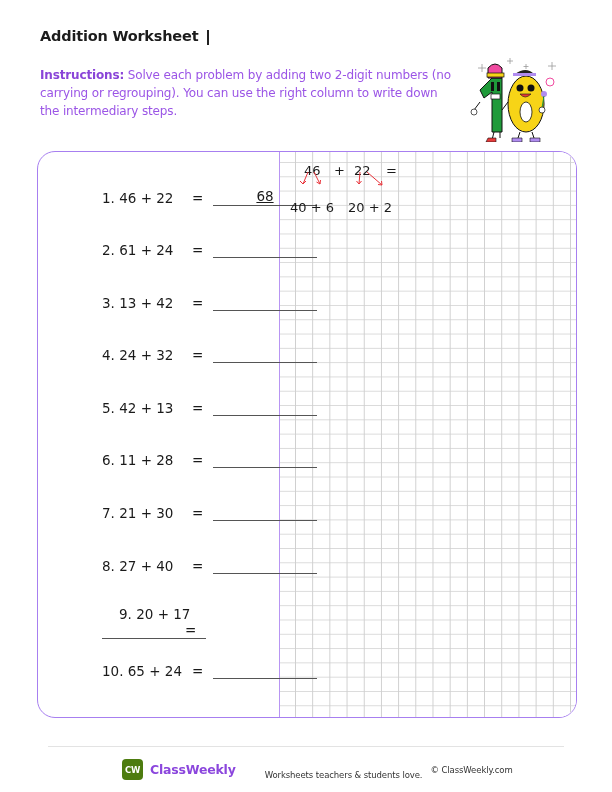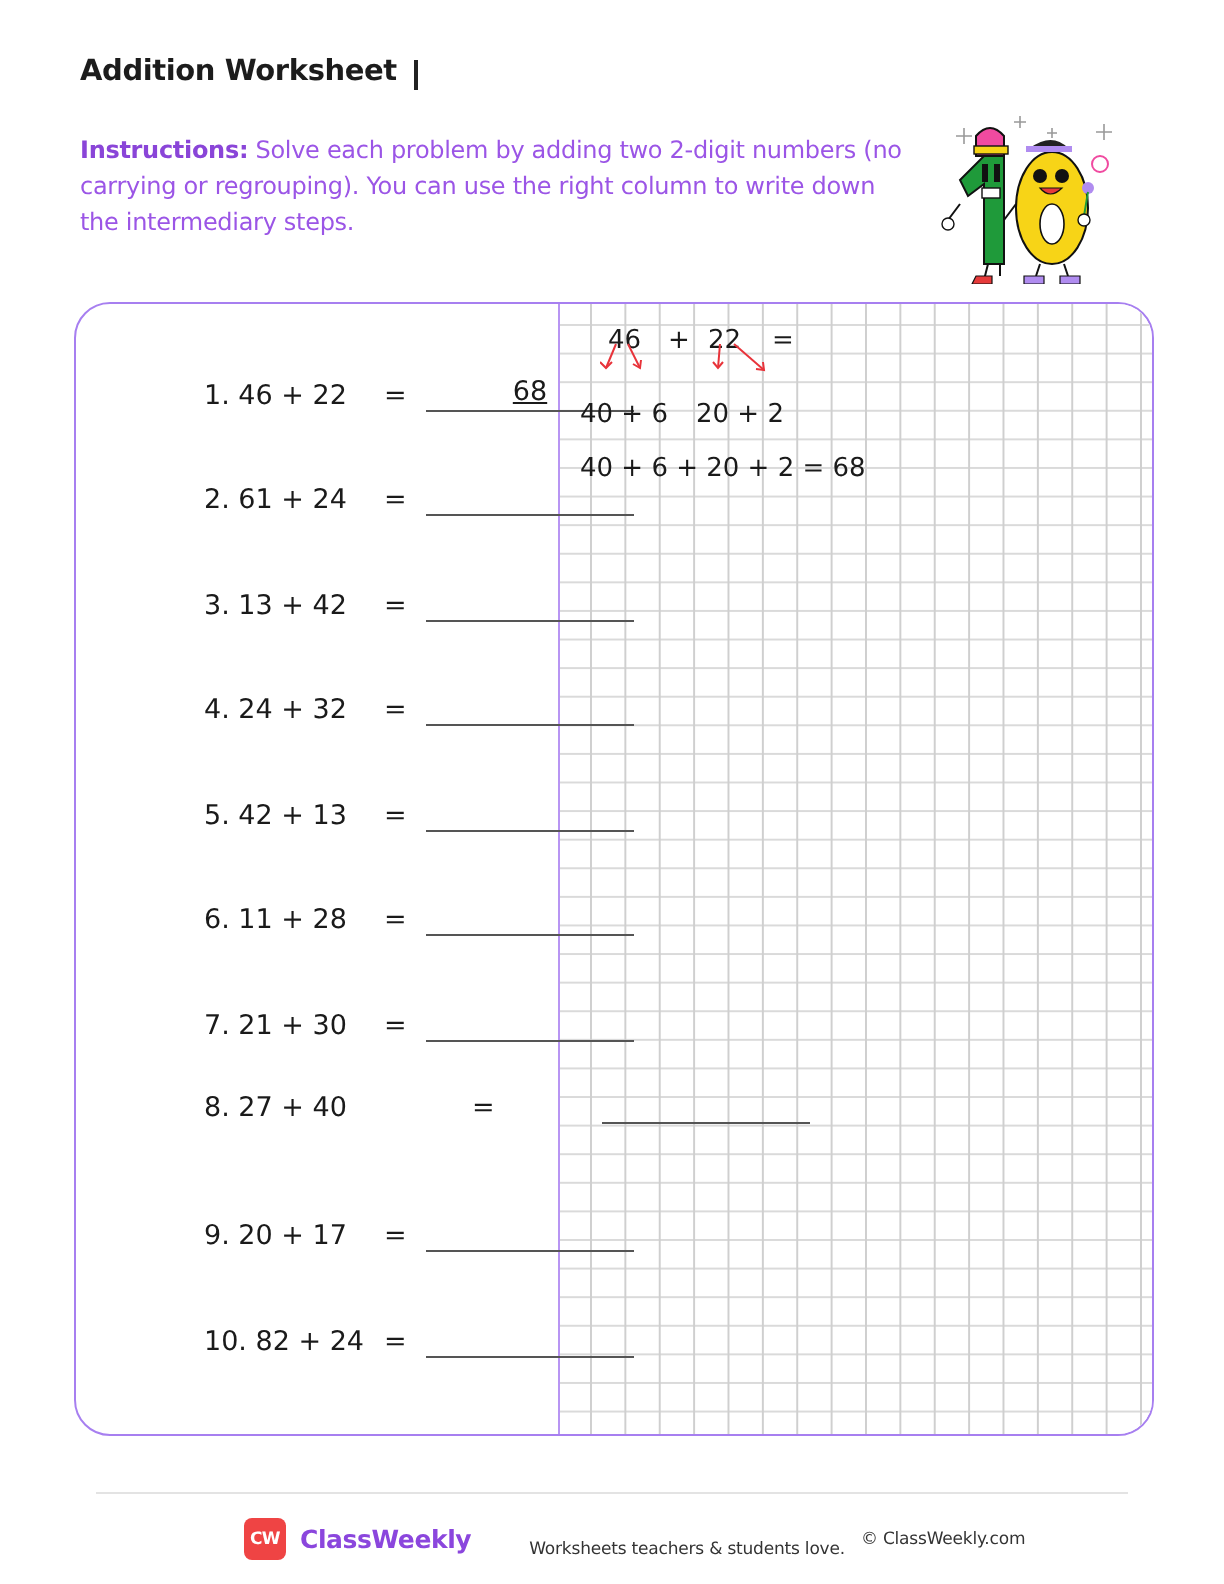--- a/index.html
+++ b/index.html
@@ -30,21 +30,21 @@
   .problem { position: absolute; left: 24px; height: 20px; display: flex; align-items: flex-end; font-size: 13.5px; color: #1a1a1a; white-space: nowrap; margin-left: 40px; }
   .problem .expr { display: inline-block; width: 87px; }
   .problem .eq { display: inline-block; width: 24px; text-align: left; padding-left: 3px; }
   .problem .line { display: inline-block; width: 104px; height: 19px; border-bottom: 1.3px solid #555; text-align: center; font-size: 13.5px; line-height: 18px; text-decoration: underline; }
 
   .work { position: absolute; font-size: 13px; color: #1a1a1a; white-space: nowrap; }
   .arrows { position: absolute; left: 262px; top: 18px; width: 120px; height: 22px; }
 
   .footer-rule { position: absolute; left: 48px; right: 48px; top: 746px; height: 1px; background: #e3e3e3; }
   .footer { position: absolute; left: 122px; top: 759px; display: flex; align-items: center; white-space: nowrap; }
-  .logo-badge { width: 21px; height: 21px; border-radius: 4px; background: #ef4444; color: #fff; font-size: 8.5px; font-weight: bold; display: flex; align-items: center; justify-content: center; letter-spacing: -0.3px; }
+  .logo-badge { width: 21px; height: 21px; border-radius: 4px; background: #4d7c0f; color: #fff; font-size: 8.5px; font-weight: bold; display: flex; align-items: center; justify-content: center; letter-spacing: -0.3px; }
   .logo-text { margin-left: 7px; font-size: 12.5px; font-weight: bold; color: #8b46dd; letter-spacing: -0.2px; text-align: right; }
   .tagline { margin-left: 29px; font-size: 8.5px; color: #333; letter-spacing: -0.1px; margin-top: 11px; }
   .copyright { margin-left: 8px; font-size: 8.5px; color: #333; letter-spacing: -0.1px; }
 </style>
 </head>
 <body>
 
 <div class="header">
   <span class="title-main">Addition Worksheet</span>
   <span class="title-sep"></span>
@@ -123,32 +123,32 @@
   <div class="problem" style="top:296px;">
     <span class="expr">6. 11 + 28</span>
     <span class="eq">=</span>
     <span class="line"></span>
   </div>
   <div class="problem" style="top:349px;">
     <span class="expr">7. 21 + 30</span>
     <span class="eq">=</span>
     <span class="line"></span>
   </div>
-  <div class="problem" style="top:390px;gap:44px;">
+  <div class="problem" style="top:402px;">
     <span class="expr">8. 27 + 40</span>
     <span class="eq">=</span>
     <span class="line"></span>
   </div>
-  <div class="problem" style="top:454px;">
+  <div class="problem" style="top:454px;flex-direction:column;">
     <span class="expr">9. 20 + 17</span>
     <span class="eq">=</span>
     <span class="line"></span>
   </div>
   <div class="problem" style="top:507px;">
-    <span class="expr">10. 82 + 24</span>
+    <span class="expr">10. 65 + 24</span>
     <span class="eq">=</span>
     <span class="line"></span>
   </div>
 
   <span class="work" style="left:266px; top:11px;">46</span>
   <span class="work" style="left:296px; top:11px;">+</span>
   <span class="work" style="left:316px; top:11px;">22</span>
   <span class="work" style="left:348px; top:11px;">=</span>
 
   <svg class="arrows" viewBox="0 0 120 22">
@@ -159,21 +159,20 @@
         <path d="M16.5 12 L20 14 L20.5 10"></path>
       <path d="M60 2 L59 14"></path>
         <path d="M56.5 11 L59 14 L61.5 11"></path>
       <path d="M67 2 L82 15"></path>
         <path d="M78 14.5 L82 15 L81.5 11"></path>
     </g>
   </svg>
 
   <span class="work" style="left:252px; top:48px;">40 + 6</span>
   <span class="work" style="left:310px; top:48px;">20 + 2</span>
-  <span class="work" style="left:252px; top:75px;">40 + 6 + 20 + 2 = 68</span>
 </div>
 
 <div class="footer-rule"></div>
 <div class="footer">
   <span class="logo-badge">CW</span>
   <span class="logo-text">ClassWeekly</span>
   <span class="tagline">Worksheets teachers &amp; students love.</span>
   <span class="copyright">© ClassWeekly.com</span>
 </div>
 

